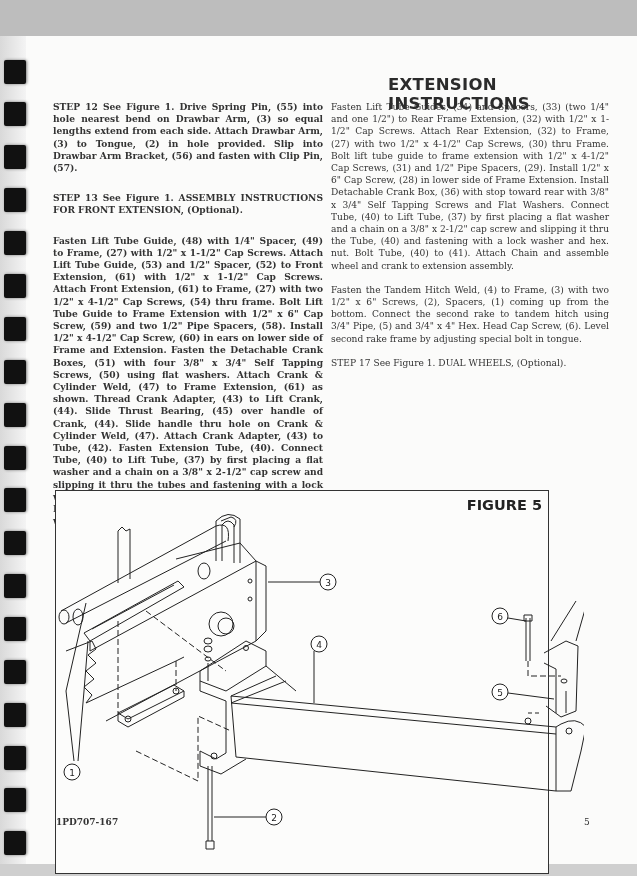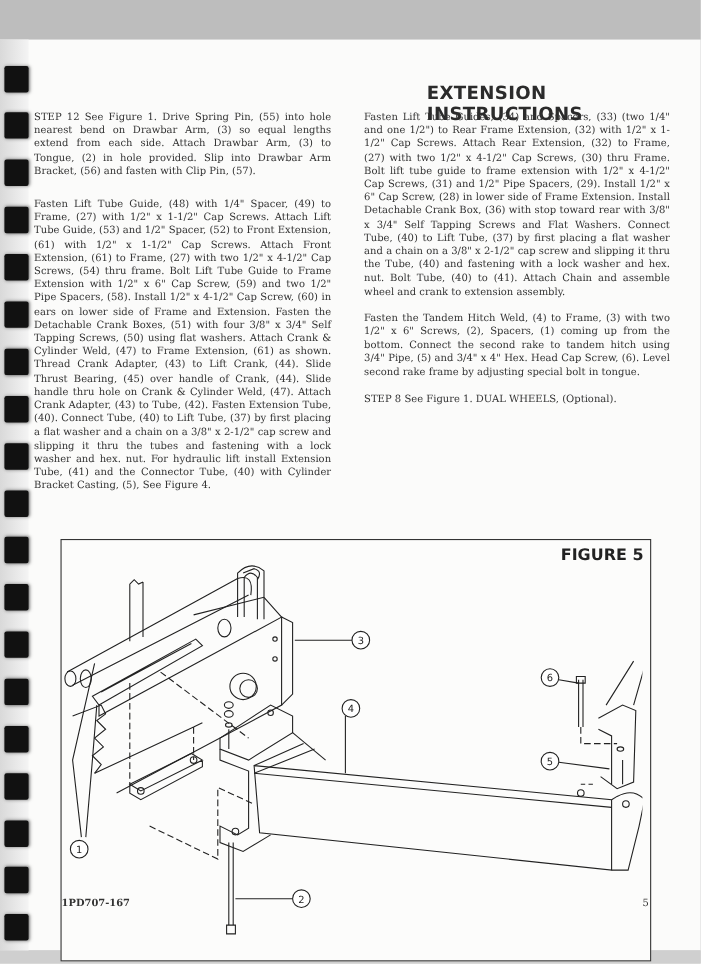--- a/index.html
+++ b/index.html
@@ -18,24 +18,24 @@
     background:linear-gradient(to right,#d9d9d9,#f4f4f4); }
   .hole { position:absolute; left:4px; width:22px; height:24px; background:#111;
     border-radius:2px; box-shadow:1px 0 3px rgba(0,0,0,.5); }
   .title {
     position:absolute; left:388px; top:75px; font-family:"DejaVu Sans", sans-serif;
     font-weight:bold; font-size:16.5px; letter-spacing:.3px; color:#2b2b2b;
   }
   .col { position:absolute; font-size:9.1px; line-height:12.2px; color:#333; text-align:justify; }
   .col p { margin:0 0 12px 0; }
   .col p.gap { margin-bottom:18px; }
-  .col-left { left:31px; top:101px; width:270px; }
+  .col-left { left:53px; top:101px; width:270px;font-weight:bold; }
   .col-right { left:331px; top:101px; width:278px; }
   .figure {
-    position:absolute; left:55px; top:490px; width:537px; height:384px; box-sizing:border-box;
+    position:absolute; left:55px; top:490px; width:494px; height:384px; box-sizing:border-box;
     border:1.5px solid #333; background:#fcfcfb; height:384px;
   }
   .fig-title { position:absolute; right:6px; top:6px; font-family:"DejaVu Sans", sans-serif;
     font-size:14.5px; font-weight:bold; color:#222; }
   .footer-left { position:absolute; left:56px; top:817px; font-size:9px; color:#333;font-weight:bold; }
   .footer-right { position:absolute; left:584px; top:817px; font-size:9px; color:#333; }
   svg text { font-family:"DejaVu Sans", sans-serif; }
 </style>
 </head>
 <body>
@@ -63,27 +63,28 @@
   <div class="hole" style="top:667px"></div>
   <div class="hole" style="top:710px"></div>
   <div class="hole" style="top:752px"></div>
   <div class="hole" style="top:795px"></div>
 </div>
 
 <div class="title">EXTENSION INSTRUCTIONS</div>
 
 <div class="col col-left">
   <p class="gap">STEP 12  See Figure 1.  Drive Spring Pin, (55) into hole nearest bend on Drawbar Arm, (3) so equal lengths extend from each side.  Attach Drawbar Arm, (3) to Tongue, (2) in hole provided.  Slip into Drawbar Arm Bracket, (56) and fasten with Clip Pin, (57).</p>
+  <p class="gap">STEP 13  See Figure 1.  ASSEMBLY INSTRUCTIONS FOR FRONT EXTENSION, (Optional).</p>
   <p>Fasten Lift Tube Guide, (48) with 1/4" Spacer, (49) to Frame, (27) with 1/2" x 1-1/2" Cap Screws.  Attach Lift Tube Guide, (53) and 1/2" Spacer, (52) to Front Extension, (61) with 1/2" x 1-1/2" Cap Screws.  Attach Front Extension, (61) to Frame, (27) with two 1/2" x 4-1/2" Cap Screws, (54) thru frame.  Bolt Lift Tube Guide to Frame Extension with 1/2" x 6" Cap Screw, (59) and two 1/2" Pipe Spacers, (58).  Install 1/2" x 4-1/2" Cap Screw, (60) in ears on lower side of Frame and Extension.  Fasten the Detachable Crank Boxes, (51) with four 3/8" x 3/4" Self Tapping Screws, (50) using flat washers.  Attach Crank &amp; Cylinder Weld, (47) to Frame Extension, (61) as shown.  Thread Crank Adapter, (43) to Lift Crank, (44).  Slide Thrust Bearing, (45) over handle of Crank, (44).  Slide handle thru hole on Crank &amp; Cylinder Weld, (47).  Attach Crank Adapter, (43) to Tube, (42).  Fasten Extension Tube, (40).  Connect Tube, (40) to Lift Tube, (37) by first placing a flat washer and a chain on a 3/8" x 2-1/2" cap screw and slipping it thru the tubes and fastening with a lock washer and hex. nut.  For hydraulic lift install Extension Tube, (41) and the Connector Tube, (40) with Cylinder Bracket Casting, (5), See Figure 4.</p>
 </div>
 
 <div class="col col-right">
   <p>Fasten Lift Tube Guides, (34) and Spacers, (33) (two 1/4" and one 1/2") to Rear Frame Extension, (32) with 1/2" x 1-1/2" Cap Screws.  Attach Rear Extension, (32) to Frame, (27) with two 1/2" x 4-1/2" Cap Screws, (30) thru Frame.  Bolt lift tube guide to frame extension with 1/2" x 4-1/2" Cap Screws, (31) and 1/2" Pipe Spacers, (29).  Install 1/2" x 6" Cap Screw, (28) in lower side of Frame Extension.  Install Detachable Crank Box, (36) with stop toward rear with 3/8" x 3/4" Self Tapping Screws and Flat Washers.  Connect Tube, (40) to Lift Tube, (37) by first placing a flat washer and a chain on a 3/8" x 2-1/2" cap screw and slipping it thru the Tube, (40) and fastening with a lock washer and hex. nut.  Bolt Tube, (40) to (41).  Attach Chain and assemble wheel and crank to extension assembly.</p>
   <p>Fasten the Tandem Hitch Weld, (4) to Frame, (3) with two 1/2" x 6" Screws, (2), Spacers, (1) coming up from the bottom.  Connect the second rake to tandem hitch using 3/4" Pipe, (5) and 3/4" x 4" Hex. Head Cap Screw, (6).  Level second rake frame by adjusting special bolt in tongue.</p>
-  <p>STEP 8  See Figure 1.  DUAL WHEELS, (Optional).</p>
+  <p>STEP 17  See Figure 1.  DUAL WHEELS, (Optional).</p>
 </div>
 
 <div class="figure">
   <div class="fig-title">FIGURE 5</div>
   <svg width="528" height="381" viewBox="0 0 528 381" style="position:absolute;left:0;top:0">
     <g fill="none" stroke="#222" stroke-width="1">
 
       <path d="M62 40 L62 92 M74 38 L74 88 M62 40 L66 36 L70 40 L74 38"></path>
 
       <path d="M5 120 L160 35 M10 132 L170 50"></path>

